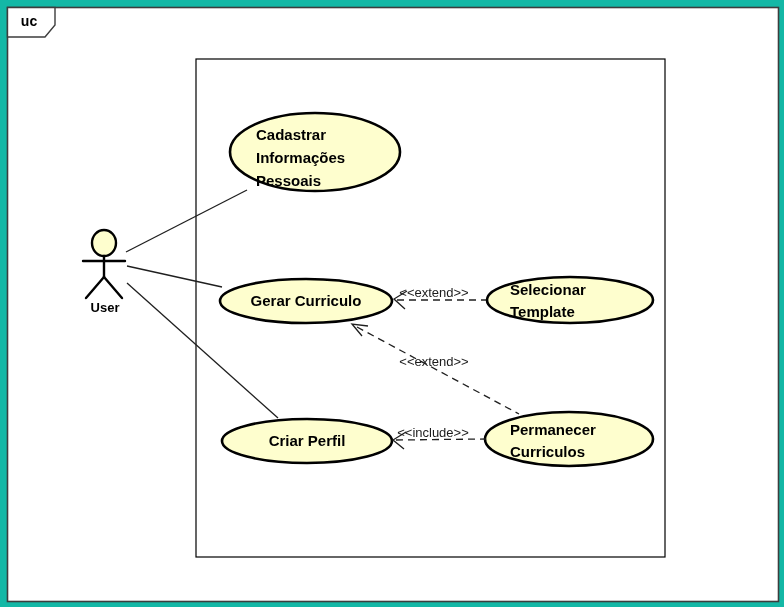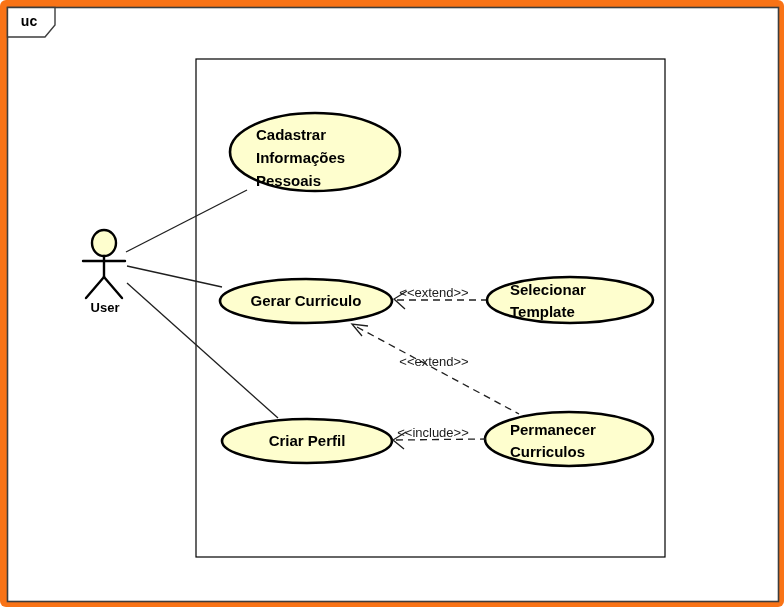--- a/index.html
+++ b/index.html
@@ -1,16 +1,16 @@
 <!DOCTYPE html>
 <html><head>
 <meta charset="utf-8">
 <style>
   html, body { margin: 0; padding: 0; background: #ffffff; }
-  .stage { width: 784px; height: 607px; position: relative; background: #f97316; border-radius: 6px; }
+  .stage { width: 784px; height: 607px; position: relative; background: #14b8a6; }
   svg { display: block; }
 
   .frame-rect   { fill: #ffffff; stroke: #3d3d3d; stroke-width: 1.6; }
   .frame-tab    { fill: #ffffff; stroke: #3d3d3d; stroke-width: 1.4; }
   .frame-tag    { font: bold 14px "Liberation Sans", sans-serif; fill: #000000; }
 
   .boundary     { fill: #ffffff; stroke: #000000; stroke-width: 1.2; }
 
   .uc-shape     { stroke: #000000; stroke-width: 2.6; }
   .uc-label     { font: bold 15px "Liberation Sans", sans-serif; fill: #000000; }

